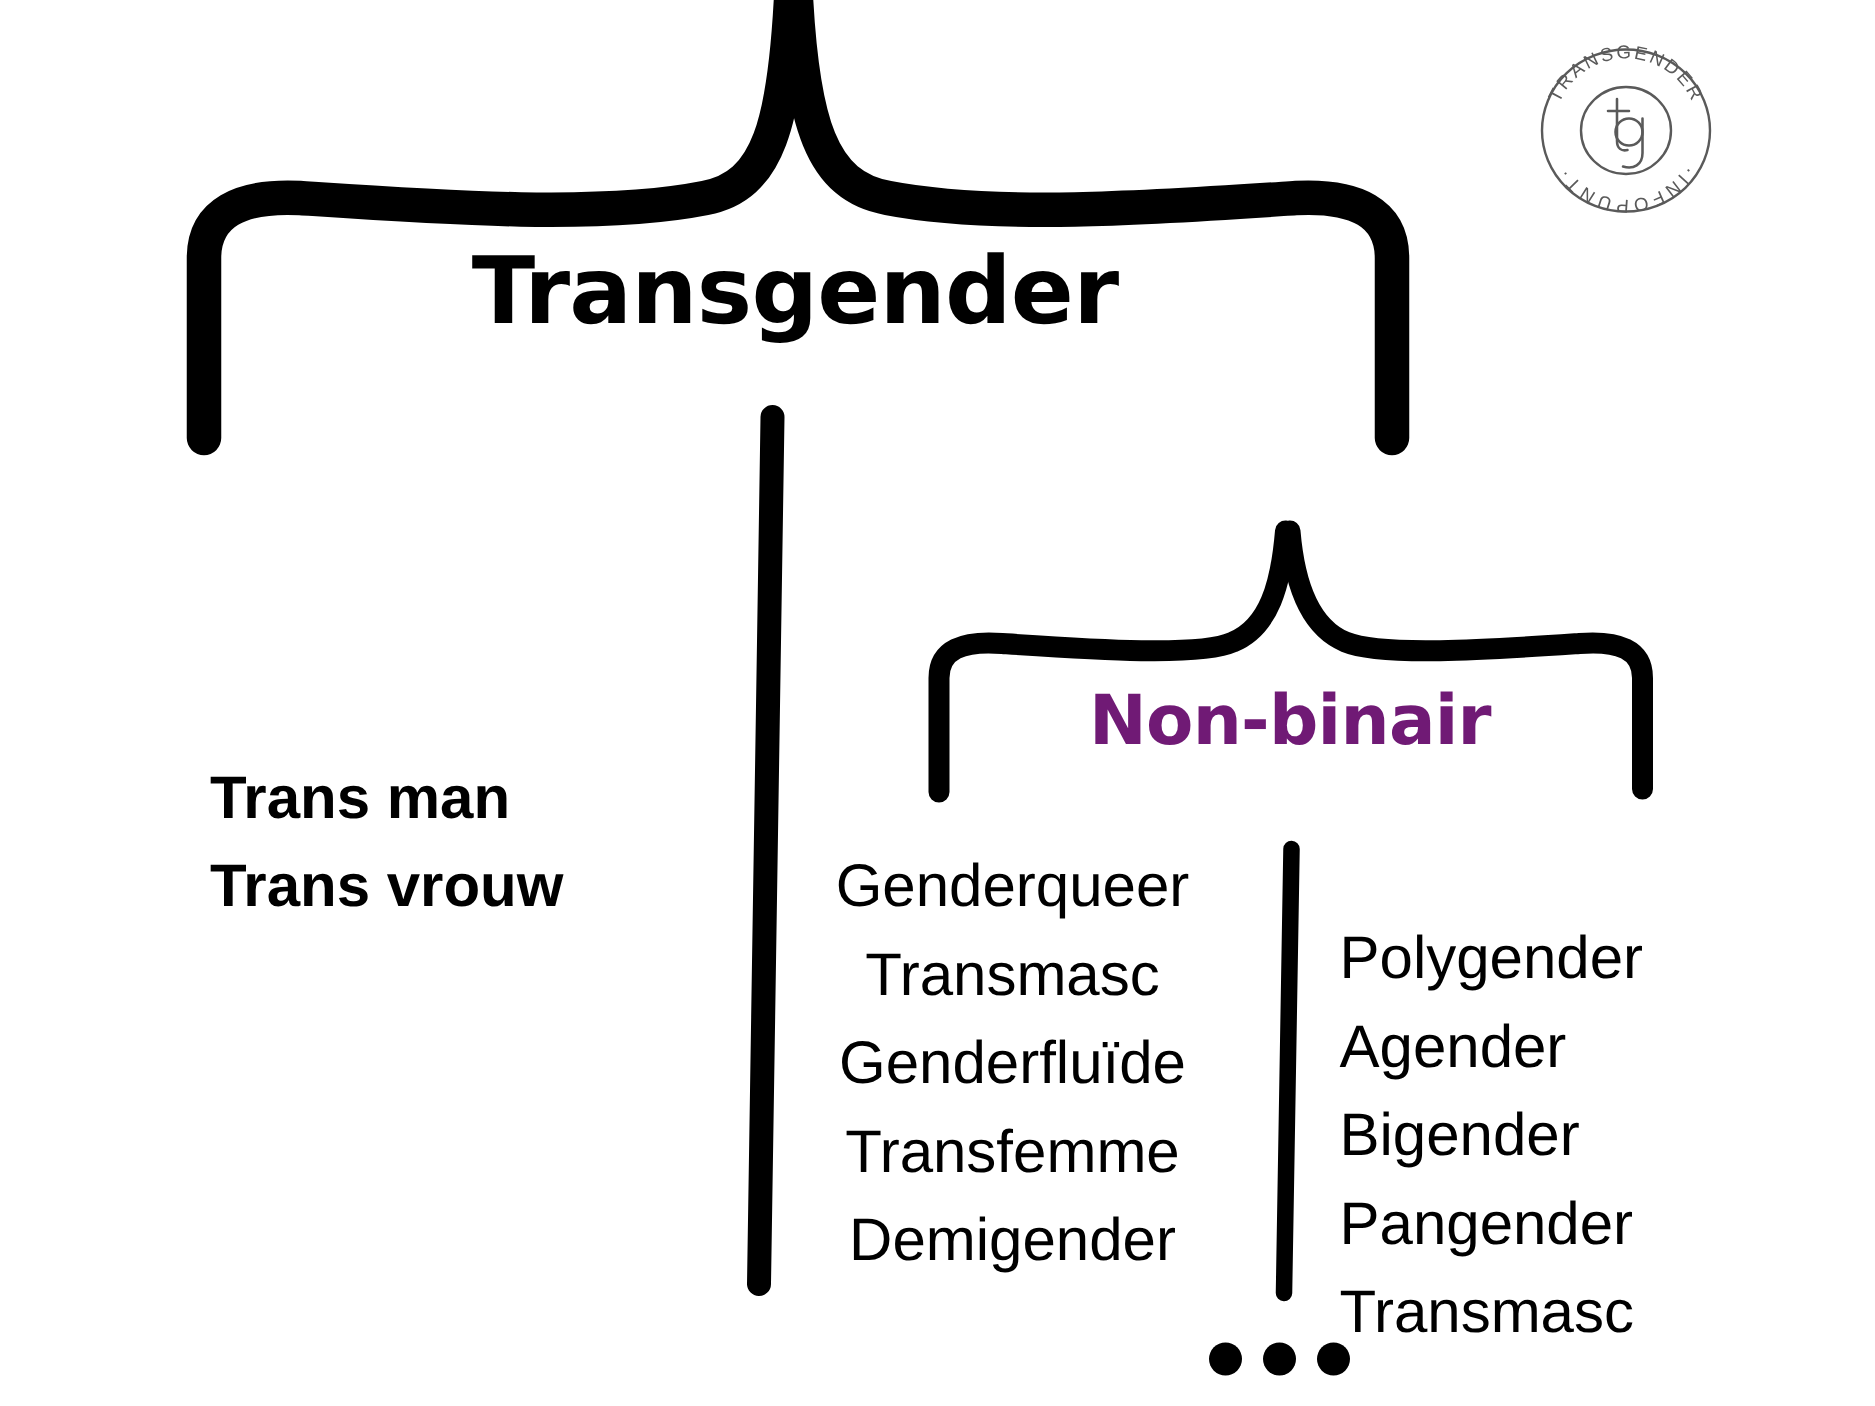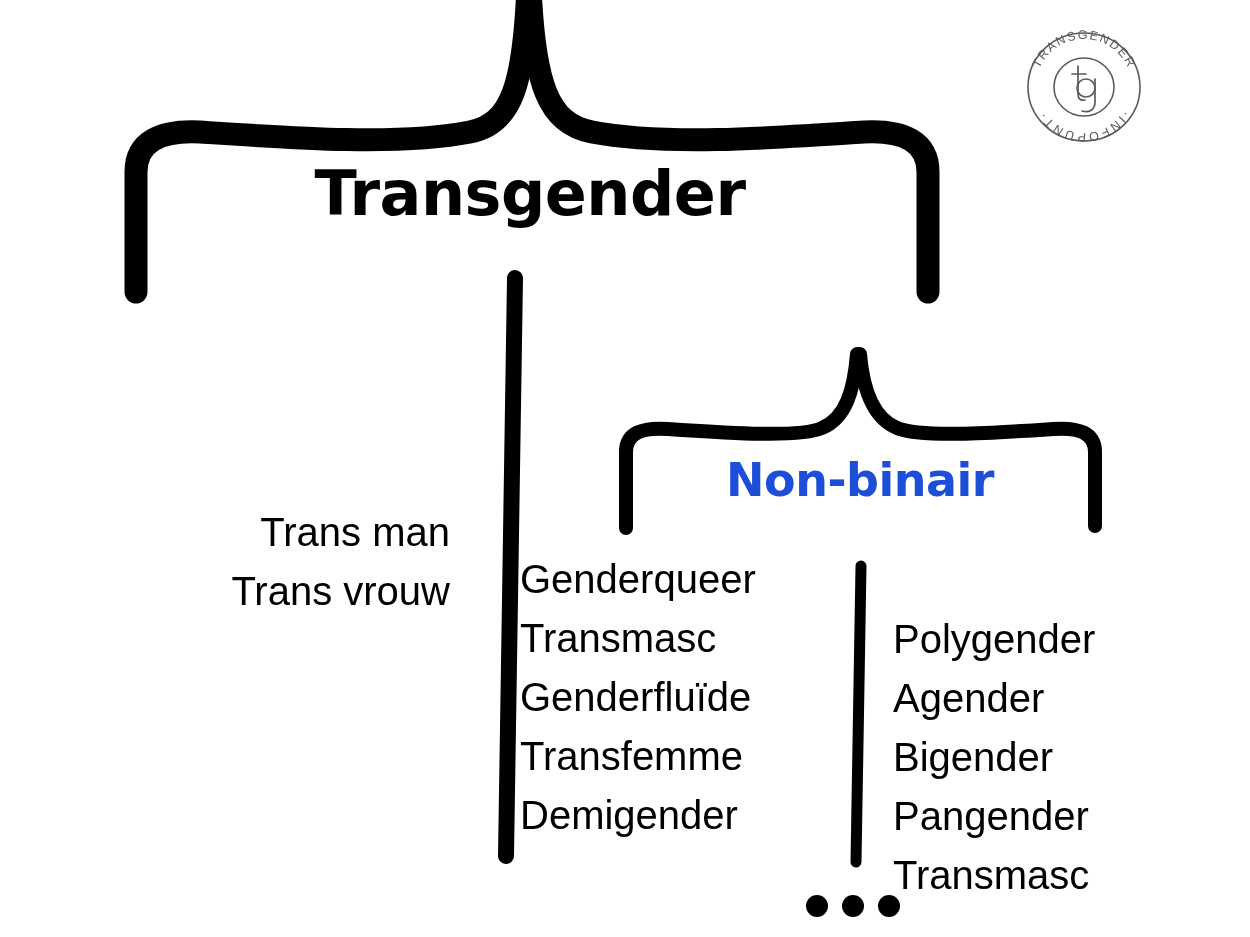--- a/index.html
+++ b/index.html
@@ -40,42 +40,42 @@
   .title-sub {
     position: absolute;
     left: 620px;
     top: 457px;
     width: 480px;
     text-align: center;
     font-family: "DejaVu Sans", sans-serif;
     font-weight: bold;
     font-size: 46px;
     letter-spacing: -0.5px;
-    color: #1d4ed8;
+    color: #701a75;
     line-height: 1;
   }
   .col {
     position: absolute;
     font-family: "Liberation Sans", sans-serif;
     font-size: 40px;
     line-height: 59px;
     color: #000000;
     white-space: nowrap;
   }
   .col-binary {
     left: 140px;
     top: 503px;
     width: 310px;
-    text-align: right;
+    font-weight: bold;
   }
   .col-nb-left {
     left: 520px;
-    top: 550px;
+    top: 562px;
     width: 310px;
-    text-align: left;
+    text-align: center;
   }
   .col-nb-right {
     left: 893px;
     top: 562px;
     width: 300px;
     text-align: left;
     margin-top: 48px;
   }
   .col div {
     height: 59px;

